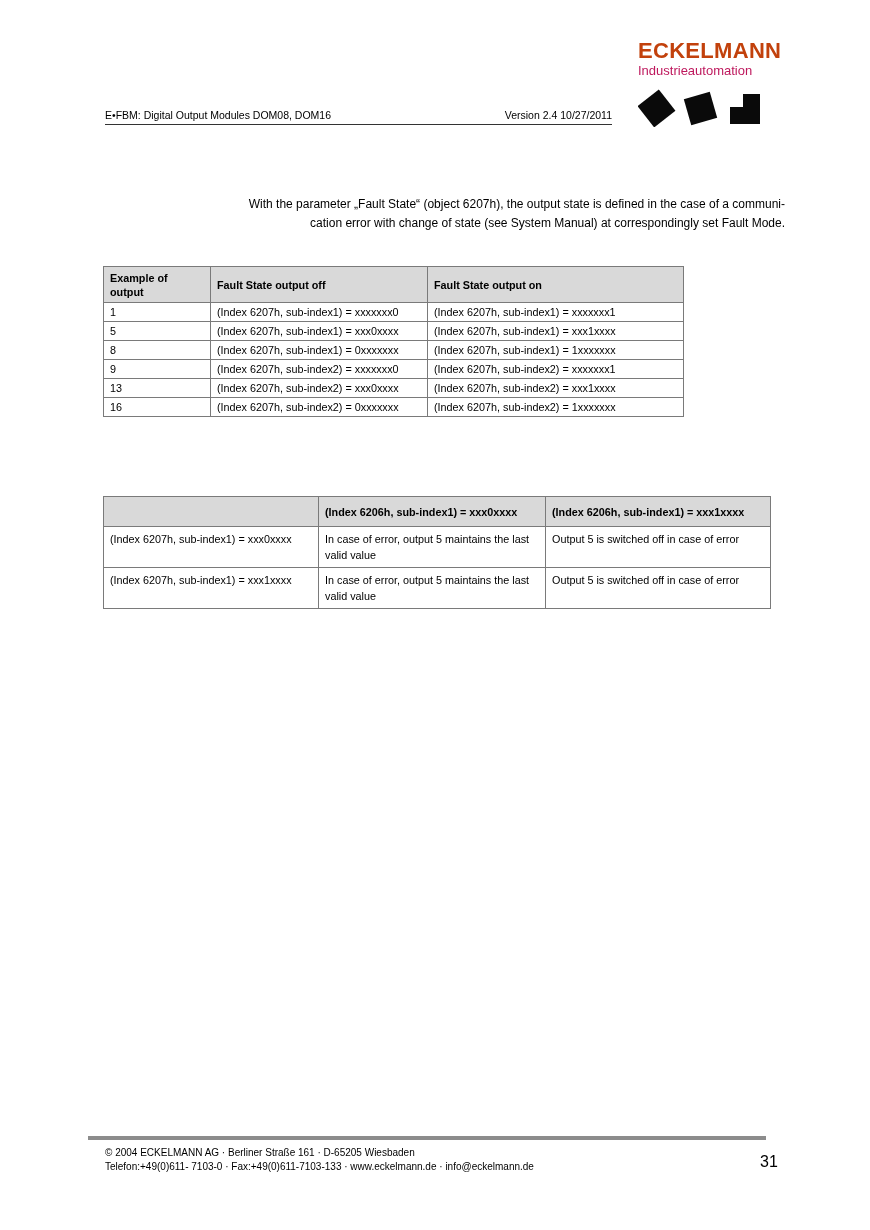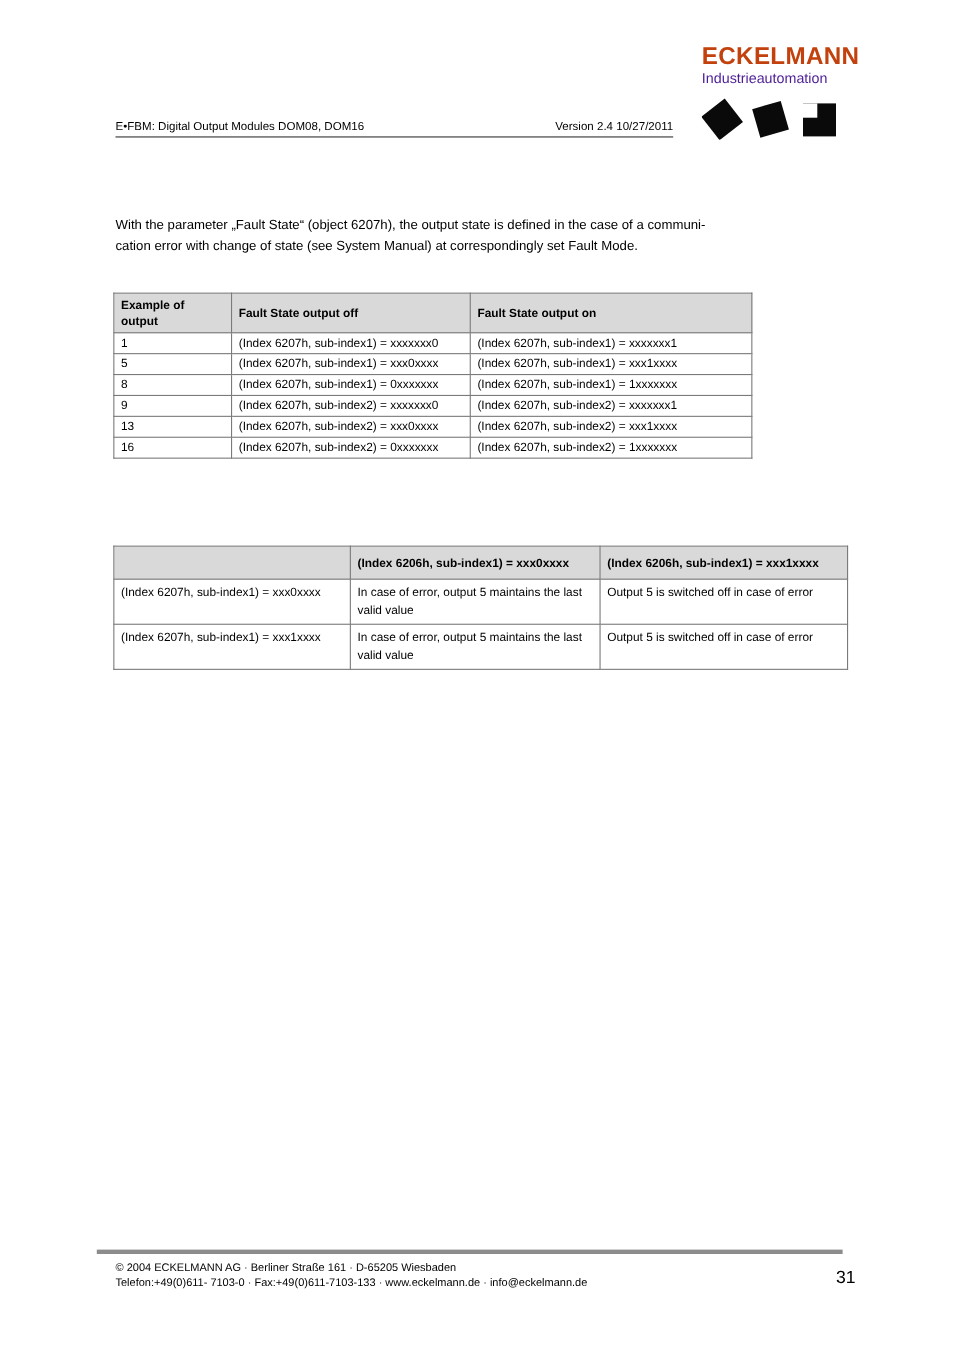--- a/index.html
+++ b/index.html
@@ -3,37 +3,37 @@
 <meta charset="utf-8">
 <style>
   * { margin:0; padding:0; box-sizing:border-box; }
   html,body { background:#ffffff; }
   body { font-family:"Liberation Sans", sans-serif; color:#000; }
   .page { position:relative; width:870px; height:1230px; background:#fff; overflow:hidden; }
 
   
   .logo { position:absolute; top:40px; left:638px; width:134px; }
   .logo-brand { font-size:22px; font-weight:bold; letter-spacing:0.3px; color:#c2410c; line-height:22px; }
-  .logo-sub { font-size:13px; color:#4c1d95; margin-top:1px; }
+  .logo-sub { font-size:13px; color:#be185d; margin-top:1px; }
   .logo-squares { display:flex; gap:6px; margin-top:11px; }
   .sqcell { width:38px; height:38px; position:relative; overflow:hidden; }
   .sq { position:absolute; background:#0a0a0a; }
   .sq1 { width:27px; height:27px; left:5px; top:6px; transform:rotate(-38deg); }
   .sq2 { width:27px; height:27px; left:5px; top:6px; transform:rotate(-16deg); }
   .sq3 { width:30px; height:30px; left:4px; top:5px; }
   .sq3::after { content:""; position:absolute; left:0; top:0; width:13px; height:13px; background:#fff; }
 
   
   .doc-header { position:absolute; left:105px; top:109px; width:507px;
     display:flex; justify-content:space-between; align-items:flex-end;
     border-bottom:1px solid #333; padding-bottom:3px; font-size:10.5px; }
 
   
   .intro { position:absolute; left:105px; top:195px; width:680px; font-size:12px; line-height:19px; }
-  .intro span { display:block; }
+  .intro span { display:block;text-align:right; }
 
   
   table { border-collapse:collapse; table-layout:fixed; }
   th, td { border:1px solid #7a7a7a; text-align:left; font-size:10.8px; font-weight:normal; }
   th { background:#d9d9d9; font-weight:bold; }
 
   .t1 { position:absolute; left:103px; top:266px;border-radius:28px; }
   .t1 th { height:36px; padding:3px 6px; vertical-align:middle; line-height:14px; }
   .t1 td { height:19px; padding:1px 6px; vertical-align:middle; }
   .t1 .c1 { width:107px; } .t1 .c2 { width:217px; } .t1 .c3 { width:256px; }

